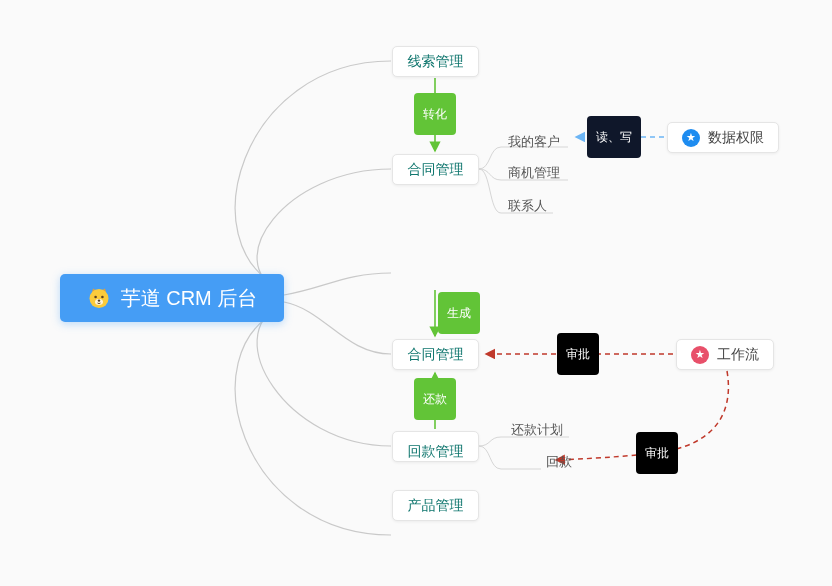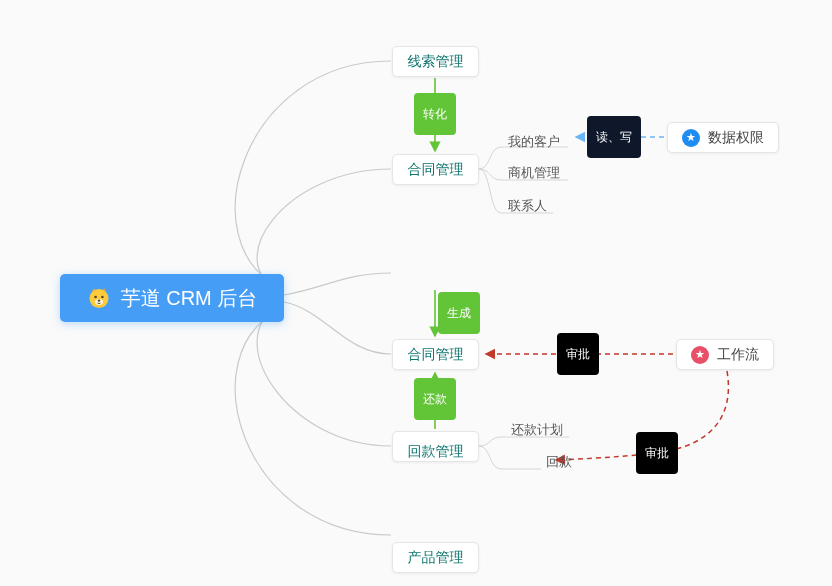--- a/index.html
+++ b/index.html
@@ -97,21 +97,21 @@
     </div>
   <div class="node branch" style="left:392px; top:154px;">
       <span>合同管理</span>
     </div>
   <div class="node branch" style="left:392px; top:339px;">
       <span>合同管理</span>
     </div>
   <div class="node branch" style="left:392px; top:431px;align-items:flex-end;">
       <span>回款管理</span>
     </div>
-  <div class="node branch" style="left:392px; top:542px;">
+  <div class="node branch" style="left:392px; top:490px;">
       <span>产品管理</span>
     </div>
 
   <span class="child-label" style="left:508px; top:133px;">我的客户</span>
   <span class="child-label" style="left:508px; top:164px;">商机管理</span>
   <span class="child-label" style="left:508px; top:197px;">联系人</span>
 
   <span class="child-label" style="left:511px; top:421px;">还款计划</span>
   <span class="child-label" style="left:508px; top:453px;margin-left:38px;">回款</span>
 

